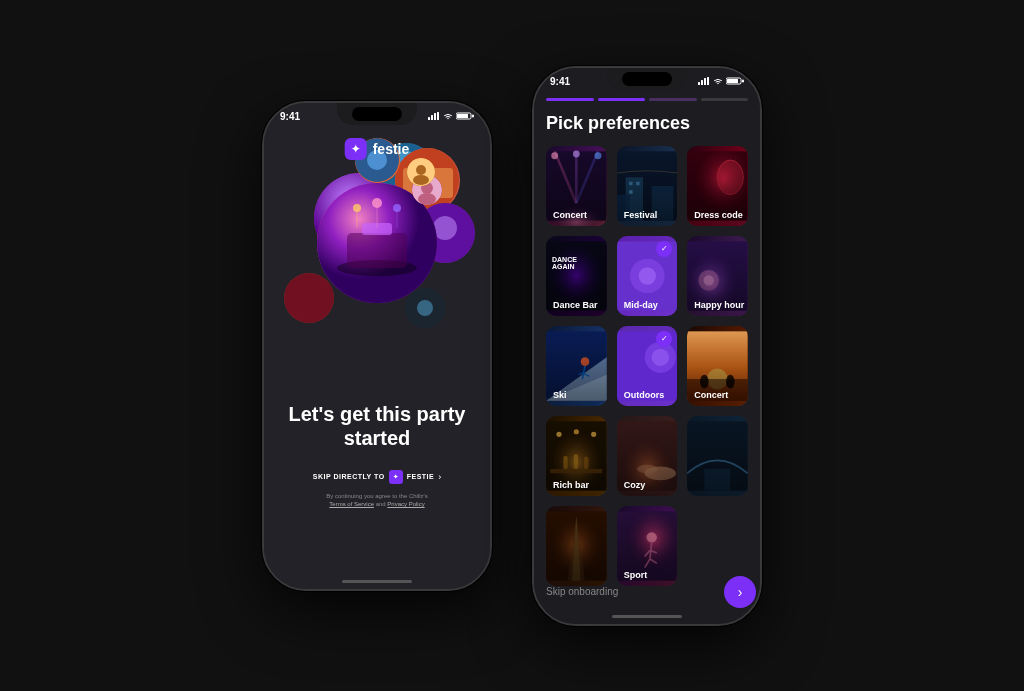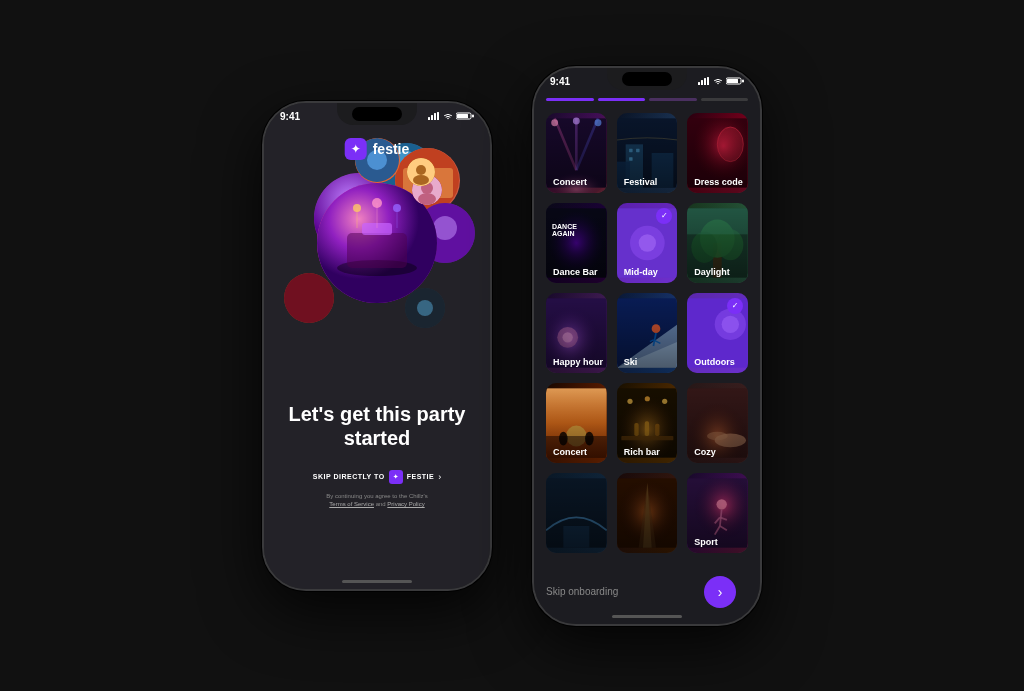--- a/index.html
+++ b/index.html
@@ -375,21 +375,21 @@
       color: #fff;
       font-size: 8px;
       z-index: 3;
     }
 
     
     .prefs-bottom {
       position: absolute;
       bottom: 16px;
       left: 12px;
-      right: 24px;
+      right: 4px;
       display: flex;
       align-items: center;
       justify-content: space-between;
     }
 
     .skip-onboarding-text {
       color: #888;
       font-size: 10px;
     }
 
@@ -627,20 +627,21 @@
 
       <div class="prefs-content">
 
         <div class="progress-bar-row">
           <div class="progress-segment prog-active"></div>
           <div class="progress-segment prog-active"></div>
           <div class="progress-segment prog-partial"></div>
           <div class="progress-segment prog-inactive"></div>
         </div>
 
+        <h2 class="prefs-title">Pick preferences</h2>
 
         <div class="prefs-grid">
 
           <div class="pref-card">
             <div class="pref-card-bg bg-concert">
               <svg width="100%" height="100%" viewBox="0 0 70 80">
                 <defs>
                   <radialGradient id="cstage" cx="50%" cy="80%">
                     <stop offset="0%" stop-color="#ff80c0" stop-opacity="0.8"></stop>
                     <stop offset="100%" stop-color="#200040" stop-opacity="0"></stop>
@@ -724,36 +725,20 @@
                 <rect width="70" height="80" fill="#5030a0"></rect>
                 <circle cx="35" cy="40" r="20" fill="rgba(180,120,255,0.4)"></circle>
                 <circle cx="35" cy="40" r="10" fill="rgba(220,180,255,0.5)"></circle>
               </svg>
             </div>
             <div class="pref-card-selected-overlay"></div>
             <div class="pref-check">✓</div>
             <span class="pref-card-label">Mid-day</span>
           </div>
 
-          <div class="pref-card">
-            <div class="pref-card-bg bg-daylight">
-              <svg width="100%" height="100%" viewBox="0 0 70 80">
-                <rect width="70" height="80" fill="#1a4030"></rect>
-
-                <rect x="30" y="40" width="10" height="40" fill="rgba(80,50,20,0.7)"></rect>
-                <ellipse cx="35" cy="35" rx="20" ry="22" fill="rgba(40,120,60,0.8)"></ellipse>
-                <ellipse cx="20" cy="45" rx="15" ry="18" fill="rgba(30,100,50,0.7)"></ellipse>
-                <ellipse cx="50" cy="42" rx="15" ry="18" fill="rgba(35,110,55,0.7)"></ellipse>
-
-                <rect x="0" y="0" width="70" height="30" fill="rgba(60,150,120,0.4)"></rect>
-              </svg>
-            </div>
-            <div class="pref-card-overlay"></div>
-            <span class="pref-card-label">Daylight</span>
-          </div>
 
           <div class="pref-card">
             <div class="pref-card-bg bg-happyhour">
               <svg width="100%" height="100%" viewBox="0 0 70 80">
                 <rect width="70" height="80" fill="#2a1050"></rect>
                 <defs>
                   <radialGradient id="hh" cx="40%" cy="60%">
                     <stop offset="0%" stop-color="#c060ff" stop-opacity="0.7"></stop>
                     <stop offset="100%" stop-color="#1a0040" stop-opacity="0"></stop>
                   </radialGradient>

